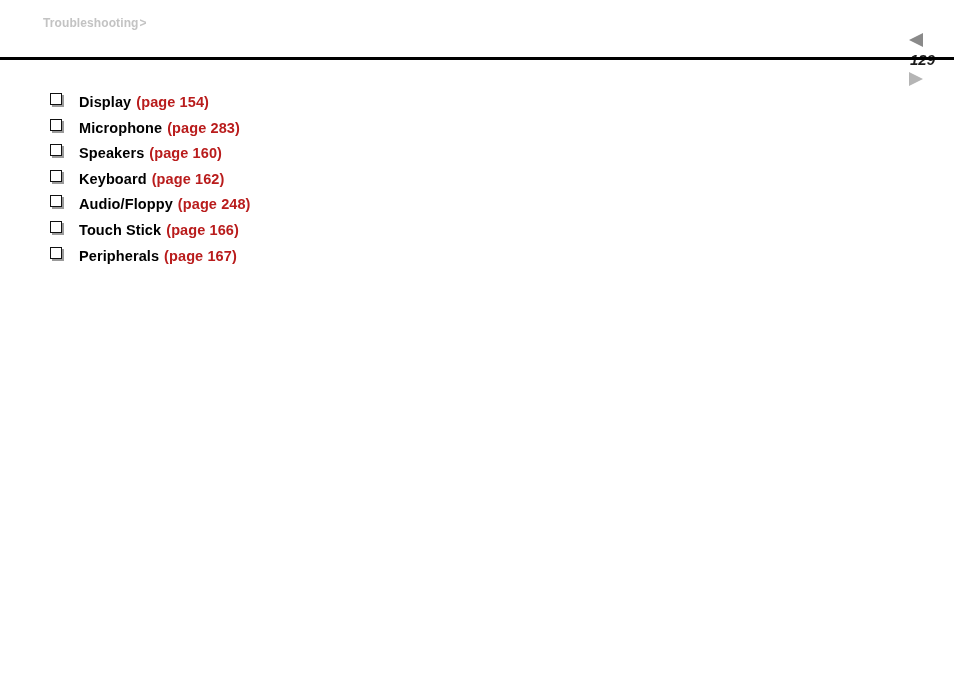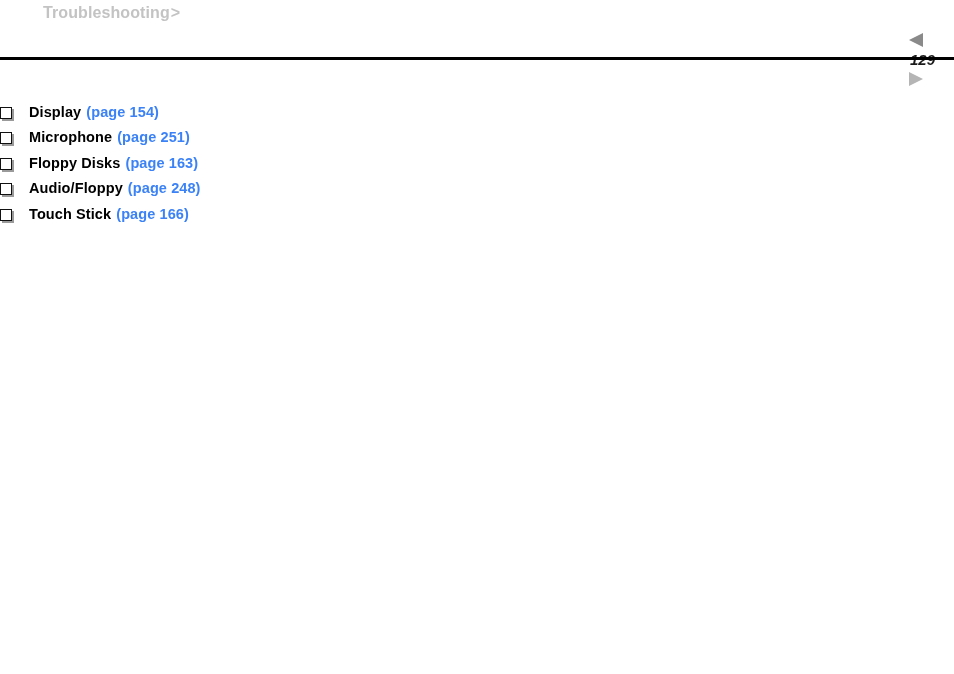--- a/index.html
+++ b/index.html
@@ -19,22 +19,22 @@
   .page-header {
     position: absolute;
     left: 0;
     top: 0;
     width: 954px;
     height: 58px;
   }
   .breadcrumb {
     position: absolute;
     left: 43px;
-    top: 4px;
-    font-size: 16px;
+    top: 16px;
+    font-size: 12px;
     font-weight: bold;
     color: #c3c3c3;
     letter-spacing: 0.1px;
     white-space: nowrap;
   }
   .breadcrumb .crumb-sep {
     font-weight: bold;
     color: #c3c3c3;
     padding-left: 1px;
   }
@@ -83,23 +83,25 @@
 
   
   .topic-list {
     position: absolute;
     left: 0;
     top: 94px;
     width: 954px;
   }
   .topic-item {
     display: flex;
-    align-items: flex-end;
+    align-items: flex-start;
     height: 25.6px;
+    padding-left: 41px;
     white-space: nowrap;
+    margin-left: 9px;
   }
   .bullet-box {
     position: relative;
     display: inline-block;
     width: 10px;
     height: 10px;
     flex: 0 0 auto;
     background: #ffffff;
     border: 1.6px solid #111111;
     box-shadow: 2px 2px 0 0 #9a9a9a;
@@ -108,21 +110,21 @@
   }
   .topic-label {
     font-size: 14.5px;
     font-weight: bold;
     color: #000000;
     letter-spacing: 0.1px;
   }
   .topic-link {
     font-size: 14.5px;
     font-weight: bold;
-    color: #3b82f6;
+    color: #b91c1c;
     letter-spacing: 0.1px;
     margin-left: 5px;
     cursor: pointer;
     text-decoration: none;
   }
 </style>
 </head>
 <body>
 
 <div class="page-header">
@@ -146,38 +148,48 @@
   <div class="topic-item">
     <span class="bullet-box"></span>
     <span class="topic-label">Display</span>
     <a class="topic-link">(page 154)</a>
   </div>
 
 
   <div class="topic-item">
     <span class="bullet-box"></span>
     <span class="topic-label">Microphone</span>
-    <a class="topic-link">(page 251)</a>
+    <a class="topic-link">(page 283)</a>
   </div>
 
-
+  <div class="topic-item">
+    <span class="bullet-box"></span>
+    <span class="topic-label">Speakers</span>
+    <a class="topic-link">(page 160)</a>
+  </div>
 
 
   <div class="topic-item">
     <span class="bullet-box"></span>
-    <span class="topic-label">Floppy Disks</span>
-    <a class="topic-link">(page 163)</a>
+    <span class="topic-label">Keyboard</span>
+    <a class="topic-link">(page 162)</a>
   </div>
+
 
   <div class="topic-item">
     <span class="bullet-box"></span>
     <span class="topic-label">Audio/Floppy</span>
     <a class="topic-link">(page 248)</a>
   </div>
 
   <div class="topic-item">
     <span class="bullet-box"></span>
     <span class="topic-label">Touch Stick</span>
     <a class="topic-link">(page 166)</a>
   </div>
 
+  <div class="topic-item">
+    <span class="bullet-box"></span>
+    <span class="topic-label">Peripherals</span>
+    <a class="topic-link">(page 167)</a>
+  </div>
 
 </div>
 
 </body></html>

